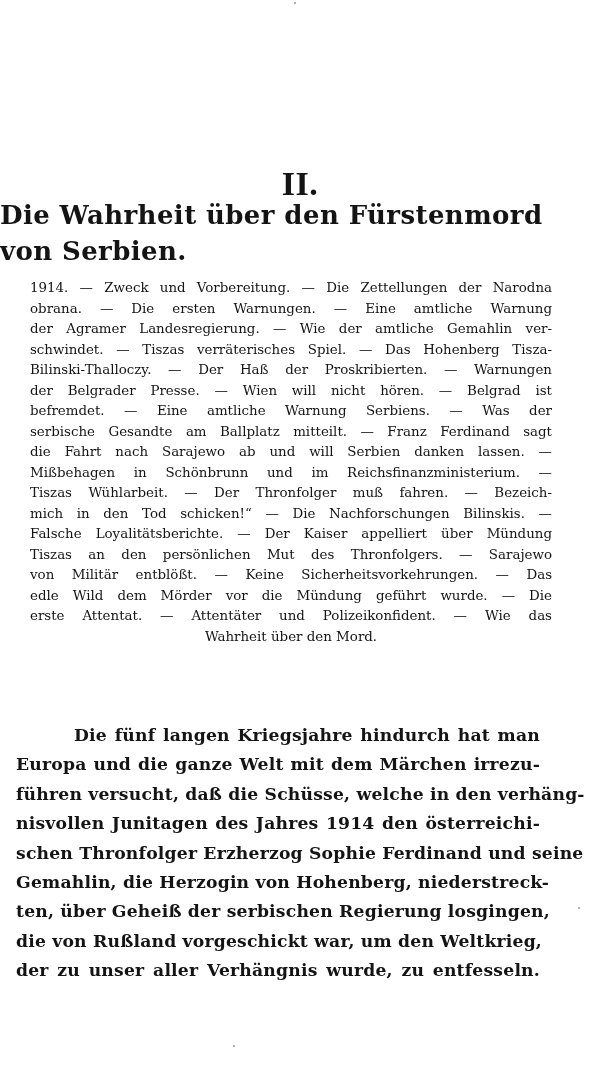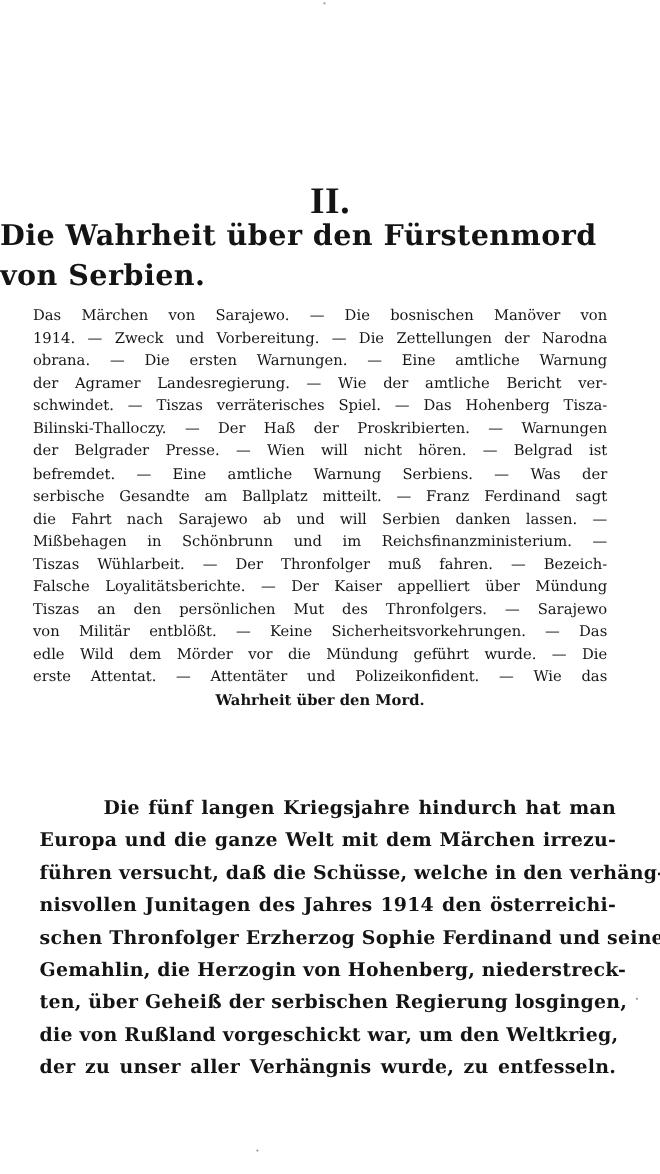--- a/index.html
+++ b/index.html
@@ -52,26 +52,25 @@
     line-height: 20.5px;
     font-family: "DejaVu Serif", serif;
     font-size: 13.4px;
     white-space: nowrap;
     text-align: justify;
     text-align-last: justify;
   }
   .summary .line.last {
     text-align: center;
     text-align-last: center;
-    font-weight: bold;
   }
 
   .body-text {
     position: absolute;
-    left: 36px;
+    left: 16px;
     width: 524px;
     top: 721px;
   }
   .body-text .line {
     height: 29.4px;
     line-height: 29.4px;
     font-family: "DejaVu Serif", serif;
     font-size: 17.2px;
     font-weight: bold;
     white-space: nowrap;
@@ -92,32 +91,32 @@
 </head>
 <body>
 
 <div class="page">
 
   <div class="chapter-number">II.</div>
   <div class="title l1">Die Wahrheit über den Fürstenmord</div>
   <div class="title l2">von Serbien.</div>
 
   <div class="summary">
-    <div class="line">Das Märchen von Sarajewo. — Die bosnischen Manöver von</div>
     <div class="line">1914. — Zweck und Vorbereitung. — Die Zettellungen der Narodna</div>
     <div class="line">obrana. — Die ersten Warnungen. — Eine amtliche Warnung</div>
-    <div class="line">der Agramer Landesregierung. — Wie der amtliche Bericht ver-</div>
+    <div class="line">der Agramer Landesregierung. — Wie der amtliche Gemahlin ver-</div>
     <div class="line">schwindet. — Tiszas verräterisches Spiel. — Das Hohenberg Tisza-</div>
     <div class="line">Bilinski-Thalloczy. — Der Haß der Proskribierten. — Warnungen</div>
     <div class="line">der Belgrader Presse. — Wien will nicht hören. — Belgrad ist</div>
     <div class="line">befremdet. — Eine amtliche Warnung Serbiens. — Was der</div>
     <div class="line">serbische Gesandte am Ballplatz mitteilt. — Franz Ferdinand sagt</div>
     <div class="line">die Fahrt nach Sarajewo ab und will Serbien danken lassen. —</div>
     <div class="line">Mißbehagen in Schönbrunn und im Reichsfinanzministerium. —</div>
     <div class="line">Tiszas Wühlarbeit. — Der Thronfolger muß fahren. — Bezeich-</div>
+    <div class="line">mich in den Tod schicken!“ — Die Nachforschungen Bilinskis. —</div>
     <div class="line">Falsche Loyalitätsberichte. — Der Kaiser appelliert über Mündung</div>
     <div class="line">Tiszas an den persönlichen Mut des Thronfolgers. — Sarajewo</div>
     <div class="line">von Militär entblößt. — Keine Sicherheitsvorkehrungen. — Das</div>
     <div class="line">edle Wild dem Mörder vor die Mündung geführt wurde. — Die</div>
     <div class="line">erste Attentat. — Attentäter und Polizeikonfident. — Wie das</div>
     <div class="line last">Wahrheit über den Mord.</div>
   </div>
 
   <div class="body-text">
     <div class="line indent">Die fünf langen Kriegsjahre hindurch hat man</div>

